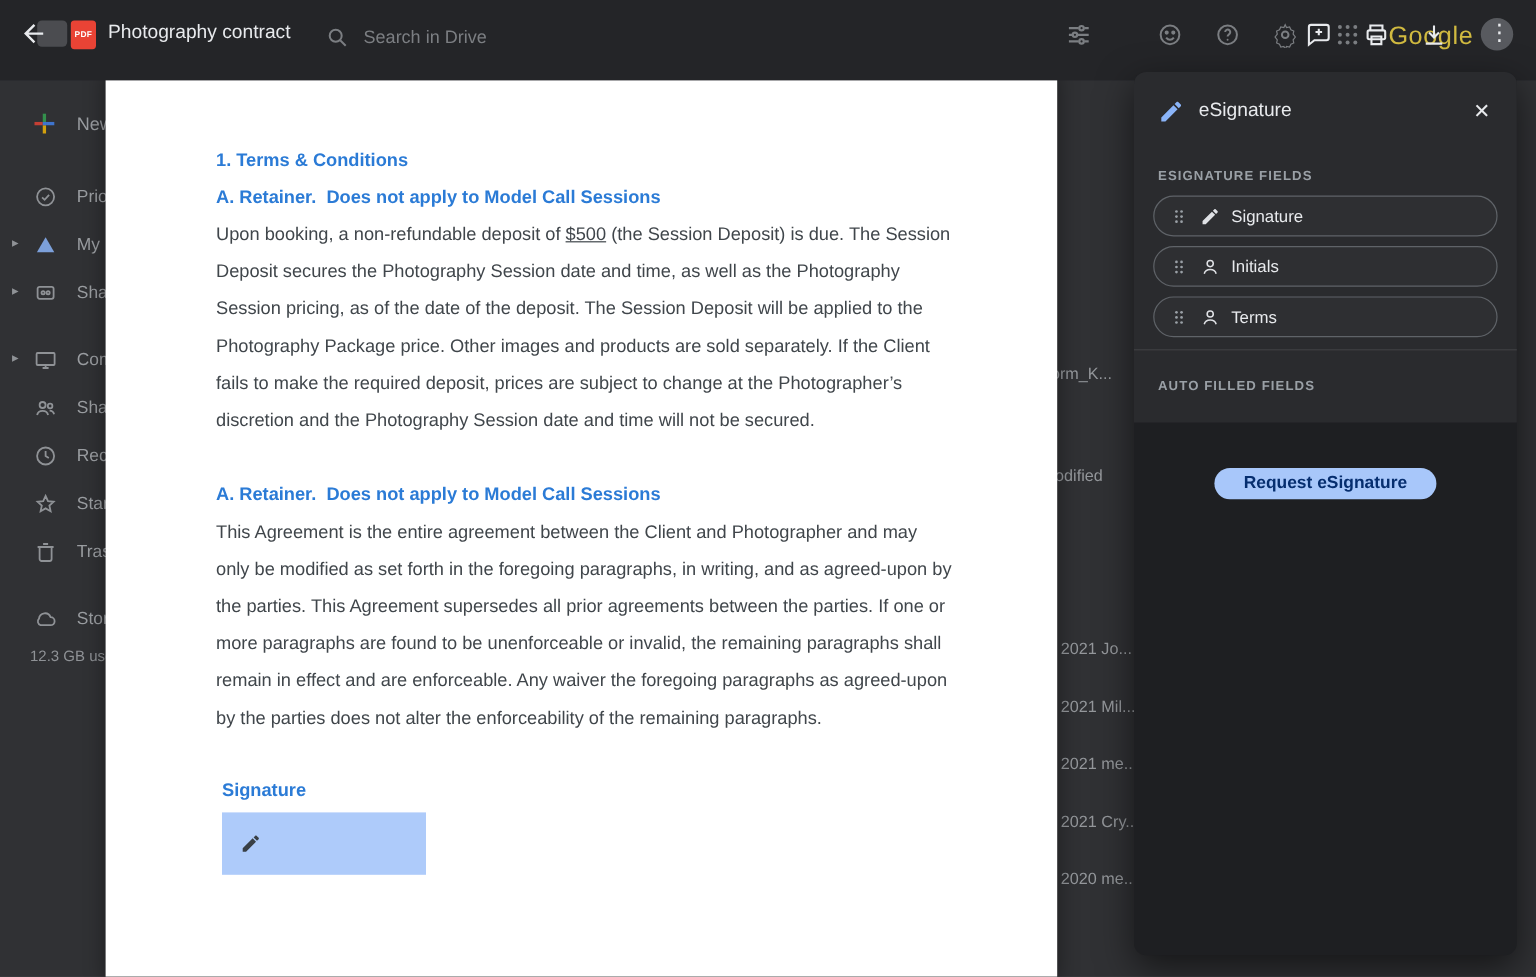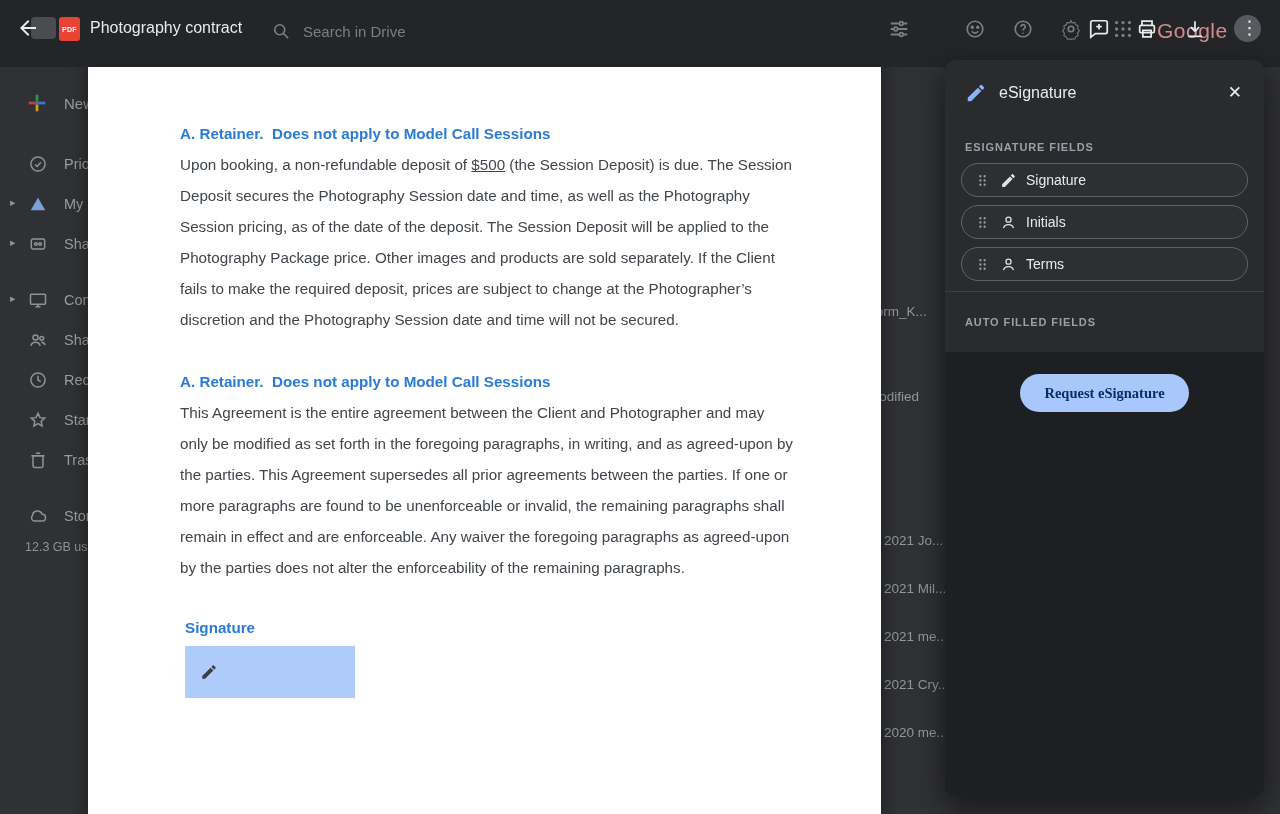--- a/index.html
+++ b/index.html
@@ -19,21 +19,21 @@
   .topbar{position:absolute;left:0;top:0;width:1280px;height:67px;background:#242528;z-index:10}
   .topbar .dim{color:#8b8e92;opacity:.85}
   .topbar .bright{color:#e8eaed}
   .tb{position:absolute}
   .drive-logo{left:31px;top:17px;width:25px;height:22px;border-radius:4px;background:#8b8e92;opacity:.38}
   .back-btn{left:16px;top:16px;width:24px;height:24px;cursor:pointer}
   .pdf-badge{left:59px;top:17px;width:21px;height:24px;background:#e94335;border-radius:3px;color:#fff;font-size:7px;font-weight:bold;display:flex;align-items:center;justify-content:center;letter-spacing:.3px}
   .doc-title{left:90px;top:19px;font-size:16px;color:#e8eaed}
   .search-ic{left:271px;top:21px;width:20px;height:20px}
   .search-txt{left:303px;top:23px;font-size:15px}
-  .google-wm{left:1157px;top:19px;font-size:21px;letter-spacing:.5px;color:#fca5a5;opacity:.8}
+  .google-wm{left:1157px;top:19px;font-size:21px;letter-spacing:.5px;color:#fde047;opacity:.8}
   .avatar{left:1234px;top:15px;width:27px;height:27px;border-radius:50%;background:#84878c;opacity:.55}
   .morevert{left:1240px;top:16px;width:18px;height:24px;font-size:19px;line-height:24px;text-align:center;color:#e8eaed;cursor:pointer}
   .ticon{width:22px;height:22px;top:18px;cursor:pointer}
   .ticon.dim{cursor:default}
 
   
   .doc{position:absolute;left:88px;top:56px;width:793px;height:758px;background:#fff;z-index:5;box-shadow:0 4px 18px rgba(0,0,0,.45)}
   .doc-inner{padding:62px 85px 0 92px}
   .doc h4{font-size:15.2px;line-height:31px;font-weight:bold;color:var(--heading_blue,#2b7bd6);white-space:pre-wrap}
   .doc p{font-size:15.2px;line-height:31px;color:#40464b;width:614px}
@@ -48,21 +48,21 @@
   .panel-top{background:#2a2b2e;border-radius:10px 10px 0 0;padding-bottom:14px}
   .panel-header{display:flex;align-items:center;gap:12px;padding:20px 18px 12px 20px}
   .panel-header .pen{width:22px;height:22px;color:var(--accent_blue,#8ab4f8)}
   .panel-title{font-size:16px;color:#e8eaed;flex:1}
   .close-x{font-size:17px;color:#e8eaed;cursor:pointer;padding:2px 4px}
   .sec-label{font-size:11px;font-weight:bold;letter-spacing:.9px;color:#9aa0a6;margin:24px 20px 10px}
   .pill{height:34px;margin:0 16px 8px;border:1px solid #5f6368;border-radius:17px;display:flex;align-items:center;gap:9px;padding:0 12px;background:rgba(255,255,255,.02);font-size:14px;color:#e8eaed;cursor:grab}
   .pill .grip{width:17px;height:17px;color:#9aa0a6}
   .pill .ic{width:17px;height:17px;color:#dfe1e5}
   .panel-divider{border-top:1px solid #3f4043;margin-top:10px}
-  .request-btn{display:block;margin:22px auto 0;height:38px;padding:0 24px;border:none;border-radius:19px;background:var(--request_button_bg,#a8c7fa);color:var(--request_button_text,#062e6f);font-size:14.5px;font-weight:bold;font-family:Liberation Serif, serif;cursor:pointer}
+  .request-btn{display:block;margin:38px auto 0;height:26px;padding:0 24px;border:none;border-radius:19px;background:var(--request_button_bg,#a8c7fa);color:var(--request_button_text,#062e6f);font-size:14.5px;font-weight:bold;font-family:Liberation Sans, sans-serif;cursor:pointer}
 </style>
 </head>
 <body>
 
 <div class="bg-layer">
 
   <div class="new-btn">
     <svg class="ic" width="22" height="22" viewBox="0 0 24 24" style="opacity:.8">
       <rect x="10.5" y="3" width="3" height="7.5" fill="#34A853"></rect>
       <rect x="10.5" y="13.5" width="3" height="7.5" fill="#FBBC04"></rect>
@@ -213,20 +213,21 @@
   <svg class="tb ticon bright" style="left:1184px" viewBox="0 0 24 24" fill="none" stroke="currentColor" stroke-width="1.9">
       <path d="M12 3.5V14M7.5 10l4.5 4.5L16.5 10"></path>
       <path d="M4.5 20h15"></path>
     </svg>
   <div class="tb avatar"></div>
   <div class="tb morevert">⋮</div>
 </div>
 
 <div class="doc">
   <div class="doc-inner">
+    <h4>1. Terms &amp; Conditions</h4>
     <h4>A. Retainer.  Does not apply to Model Call Sessions</h4>
     <p><span>Upon booking, a non-refundable deposit of </span><span class="u">$500</span><span> (the Session Deposit) is due. The Session Deposit secures the Photography Session date and time, as well as the Photography Session pricing, as of the date of the deposit. The Session Deposit will be applied to the Photography Package price. Other images and products are sold separately. If the Client fails to make the required deposit, prices are subject to change at the Photographer’s discretion and the Photography Session date and time will not be secured.</span></p>
     <div class="sec-gap"></div>
     <h4>A. Retainer.  Does not apply to Model Call Sessions</h4>
     <p>This Agreement is the entire agreement between the Client and Photographer and may only be modified as set forth in the foregoing paragraphs, in writing, and as agreed-upon by the parties.  This Agreement supersedes all prior agreements between the parties. If one or more paragraphs are found to be unenforceable or invalid, the remaining paragraphs shall remain in effect and are enforceable. Any waiver the foregoing paragraphs as agreed-upon by the parties does not alter the enforceability of the remaining paragraphs.</p>
     <div class="sig-label">Signature</div>
     <div class="sig-box">
       <svg class="ic" viewBox="0 0 24 24" fill="currentColor">
           <path d="M3 17.25V21h3.75L17.8 9.94l-3.75-3.75L3 17.25zM20.7 7.04c.4-.4.4-1.02 0-1.42l-2.34-2.34c-.4-.4-1.02-.4-1.42 0l-1.83 1.83 3.75 3.75 1.84-1.82z"></path>
         </svg>

